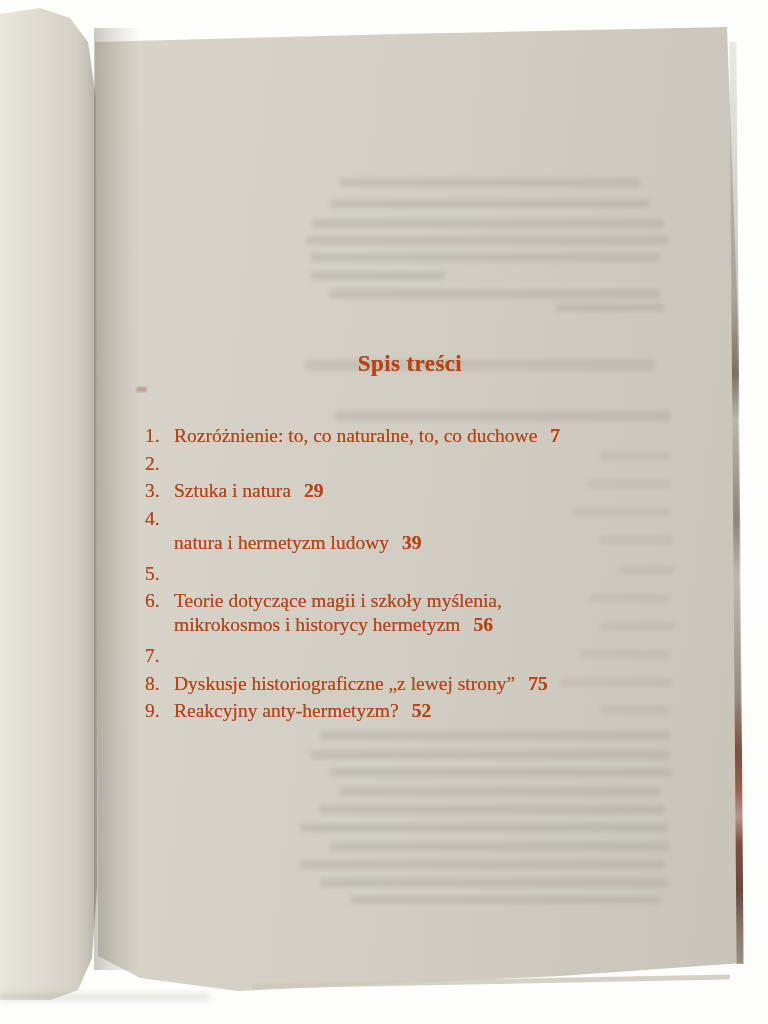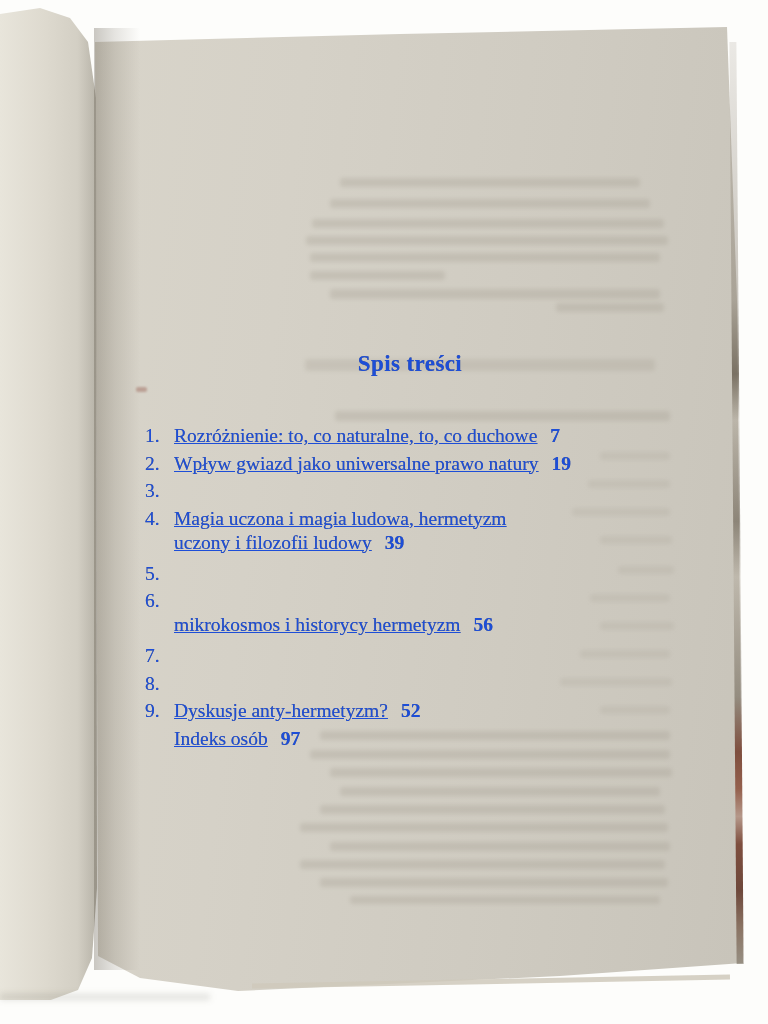--- a/index.html
+++ b/index.html
@@ -47,30 +47,30 @@
   
   .gutter{
     position:absolute;left:94px;top:28px;width:46px;height:942px;
     background:linear-gradient(to right,rgba(82,74,60,.30),rgba(82,74,60,.14) 45%,rgba(82,74,60,0) 100%);
   }
   
   .st{position:absolute;display:block;background:#a39d90;filter:blur(2.2px);border-radius:3px;opacity:.30;}
   .st.light{opacity:.20;}
   .stray{position:absolute;display:block;background:#a5766a;filter:blur(1px);border-radius:2px;opacity:.55;}
   
-  .content{position:absolute;inset:0;color:#1d4ed8;text-shadow:0 0 .5px rgba(43,39,34,.55);}
+  .content{position:absolute;inset:0;color:#c2410c;text-shadow:0 0 .5px rgba(43,39,34,.55);}
   .title{
     position:absolute;left:160px;top:351px;width:500px;margin:0;
     text-align:center;font-size:23px;font-weight:700;letter-spacing:.4px;
   }
   .toc{position:absolute;left:145px;top:424px;width:590px;}
   .toc-row{display:flex;margin-bottom:3.5px;font-size:19.5px;line-height:24px;}
   .toc-row.multi{margin-bottom:7px;}
   .toc-num{flex:0 0 29px;}
-  .toc-line{white-space:nowrap;text-decoration:underline;}
+  .toc-line{white-space:nowrap;}
   .toc-page{margin-left:13px;font-weight:700;}
 </style>
 </head>
 <body>
 
 <div class="photo">
 
   <div class="main-page"></div>
   <div class="page-edge"></div>
   <div class="under-edge"></div>
@@ -121,54 +121,51 @@
   <div class="content">
     <h1 class="title">Spis treści</h1>
     <div class="toc">
   <div class="toc-row">
     <span class="toc-num">1.</span>
     <span class="toc-text"><span class="toc-line">Rozróżnienie: to, co naturalne, to, co duchowe</span><b class="toc-page">7</b></span>
   </div>
 
   <div class="toc-row">
     <span class="toc-num">2.</span>
-    <span class="toc-text"><span class="toc-line">Wpływ gwiazd jako uniwersalne prawo natury</span><b class="toc-page">19</b></span>
   </div>
 
   <div class="toc-row">
     <span class="toc-num">3.</span>
+    <span class="toc-text"><span class="toc-line">Sztuka i natura</span><b class="toc-page">29</b></span>
   </div>
 
   <div class="toc-row multi">
     <span class="toc-num">4.</span>
-    <span class="toc-text"><span class="toc-line">Magia uczona i magia ludowa, hermetyzm</span><br><span class="toc-line">uczony i filozofii ludowy</span><b class="toc-page">39</b></span>
+    <span class="toc-text"><br><span class="toc-line">natura i hermetyzm ludowy</span><b class="toc-page">39</b></span>
   </div>
 
   <div class="toc-row">
     <span class="toc-num">5.</span>
   </div>
 
   <div class="toc-row multi">
     <span class="toc-num">6.</span>
-    <span class="toc-text"><br><span class="toc-line">mikrokosmos i historycy hermetyzm</span><b class="toc-page">56</b></span>
+    <span class="toc-text"><span class="toc-line">Teorie dotyczące magii i szkoły myślenia,</span><br><span class="toc-line">mikrokosmos i historycy hermetyzm</span><b class="toc-page">56</b></span>
   </div>
 
   <div class="toc-row">
     <span class="toc-num">7.</span>
   </div>
 
   <div class="toc-row">
     <span class="toc-num">8.</span>
+    <span class="toc-text"><span class="toc-line">Dyskusje historiograficzne „z lewej strony”</span><b class="toc-page">75</b></span>
   </div>
 
   <div class="toc-row">
     <span class="toc-num">9.</span>
-    <span class="toc-text"><span class="toc-line">Dyskusje anty-hermetyzm?</span><b class="toc-page">52</b></span>
+    <span class="toc-text"><span class="toc-line">Reakcyjny anty-hermetyzm?</span><b class="toc-page">52</b></span>
   </div>
 
-  <div class="toc-row">
-    <span class="toc-num"></span>
-    <span class="toc-text"><span class="toc-line">Indeks osób</span><b class="toc-page">97</b></span>
-  </div>
 </div>
   </div>
 
 </div>
 
 </body></html>

